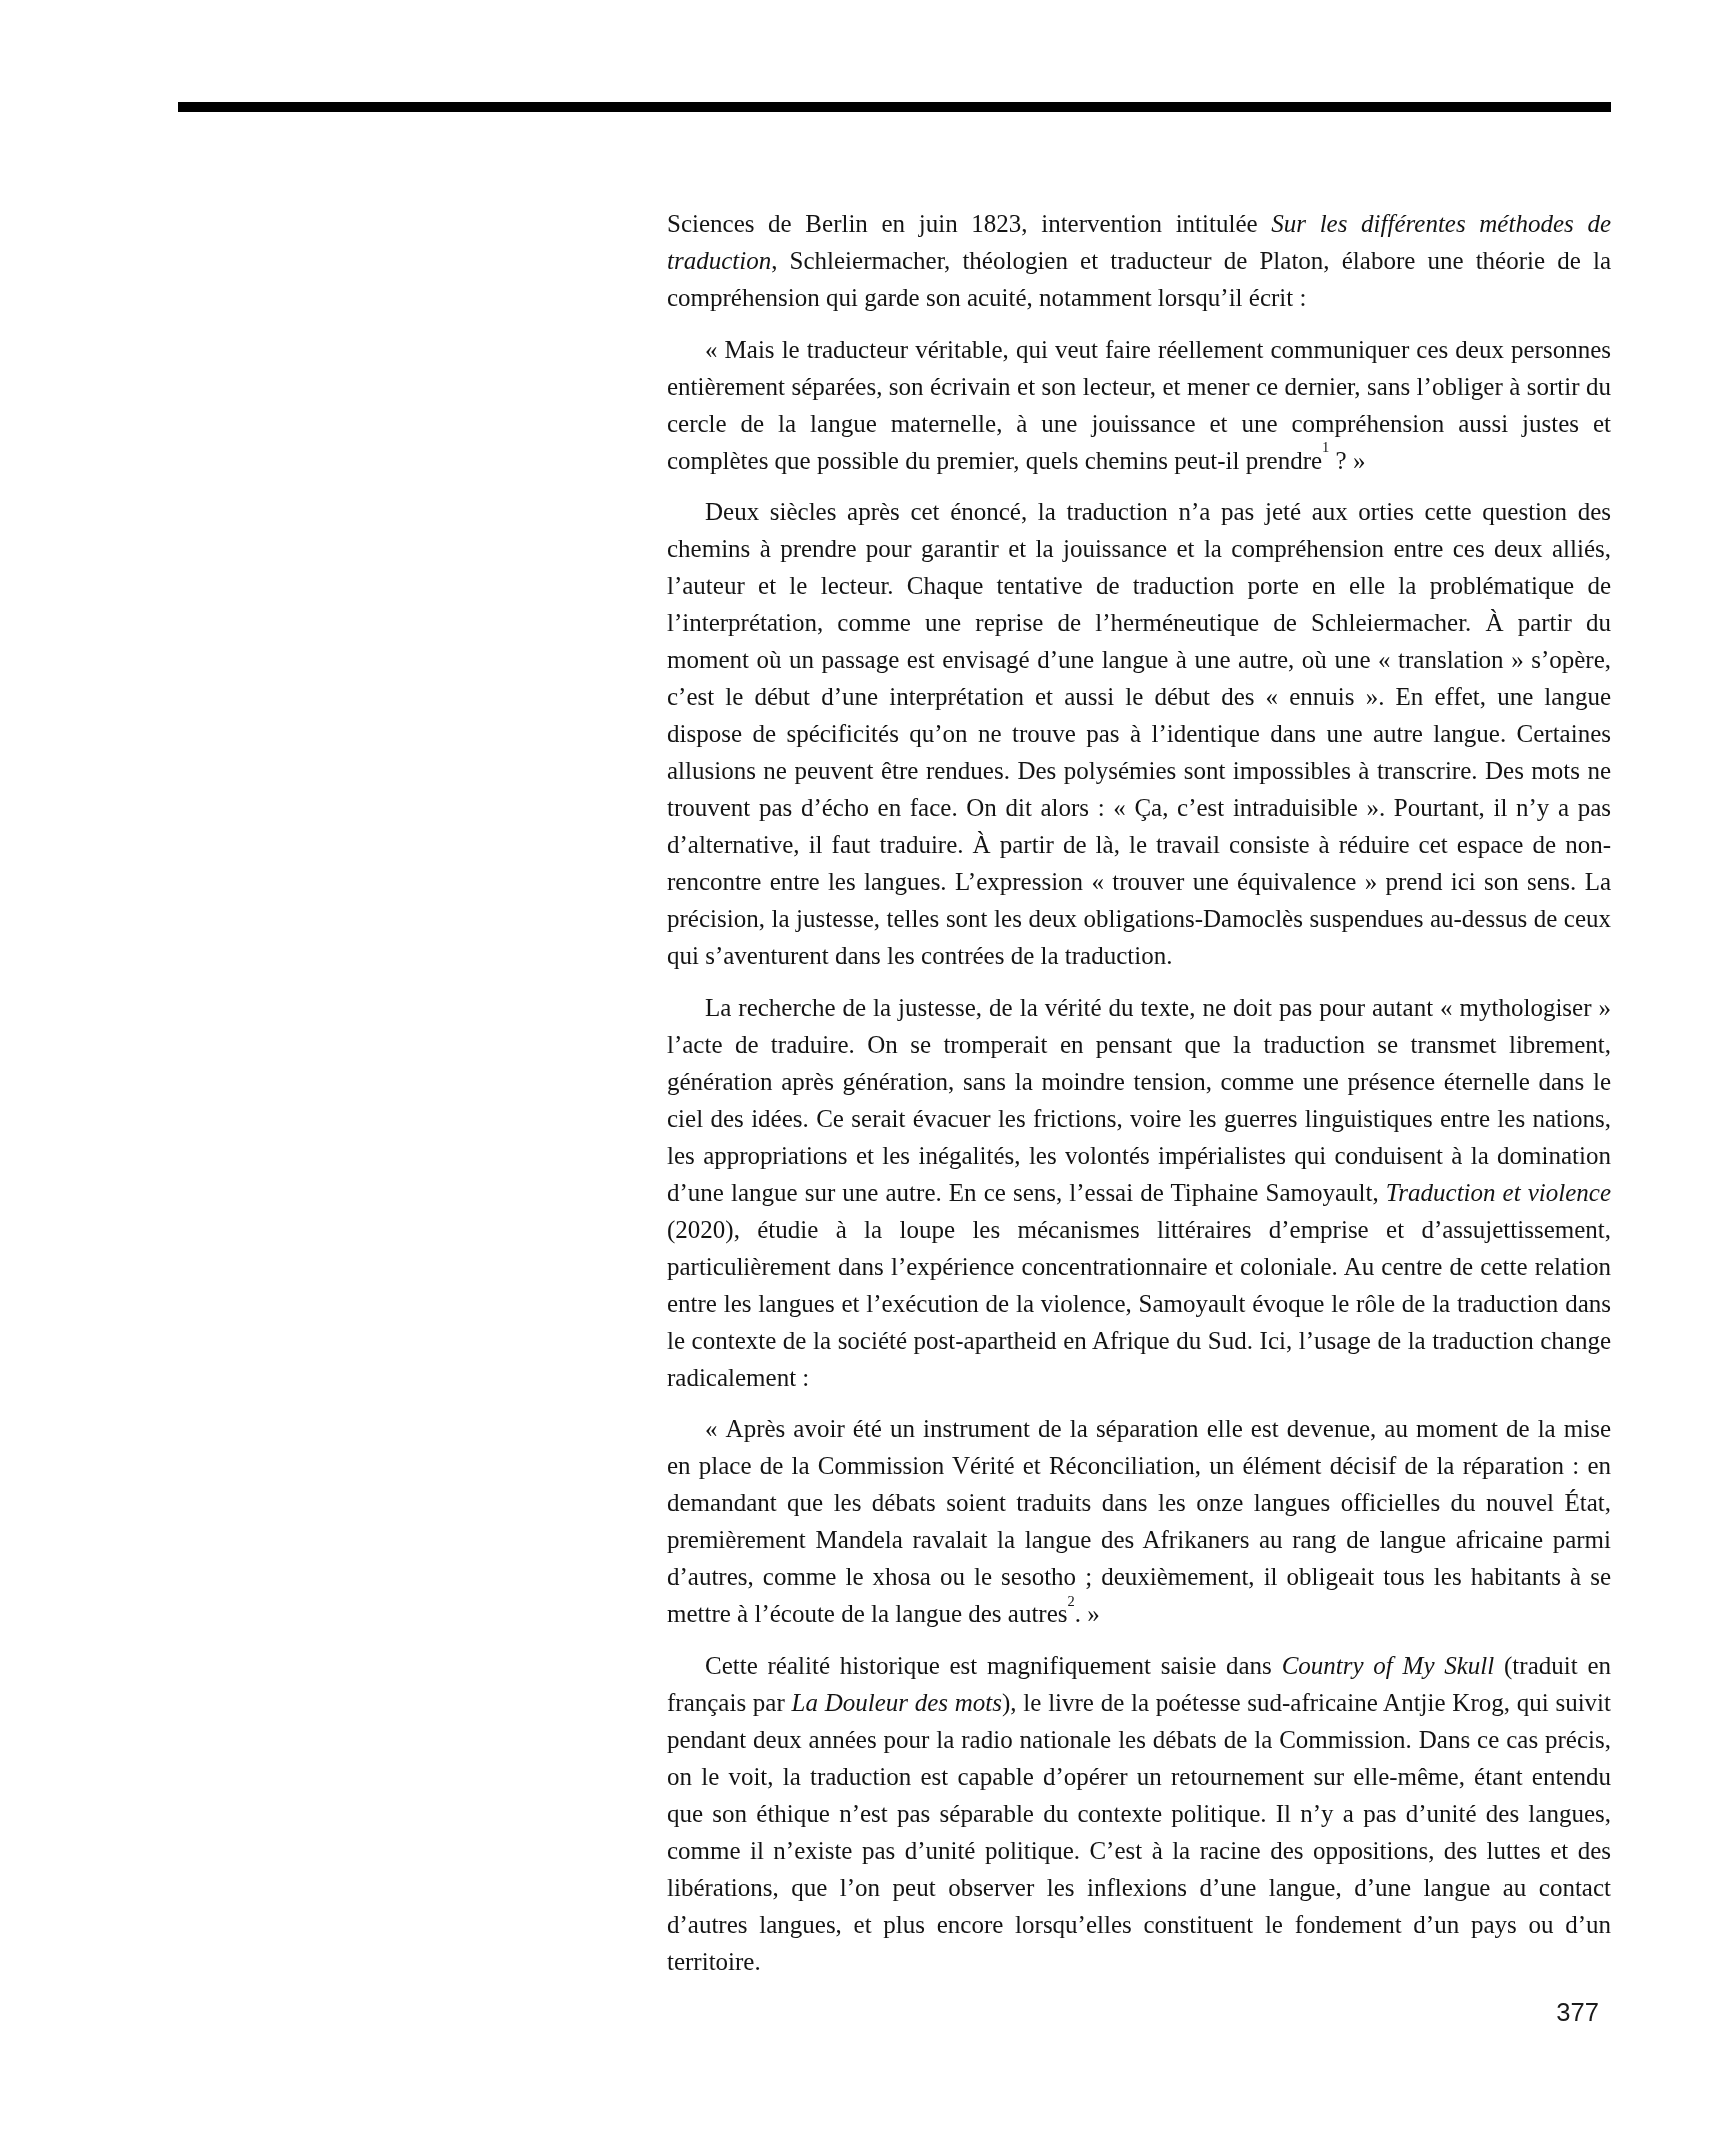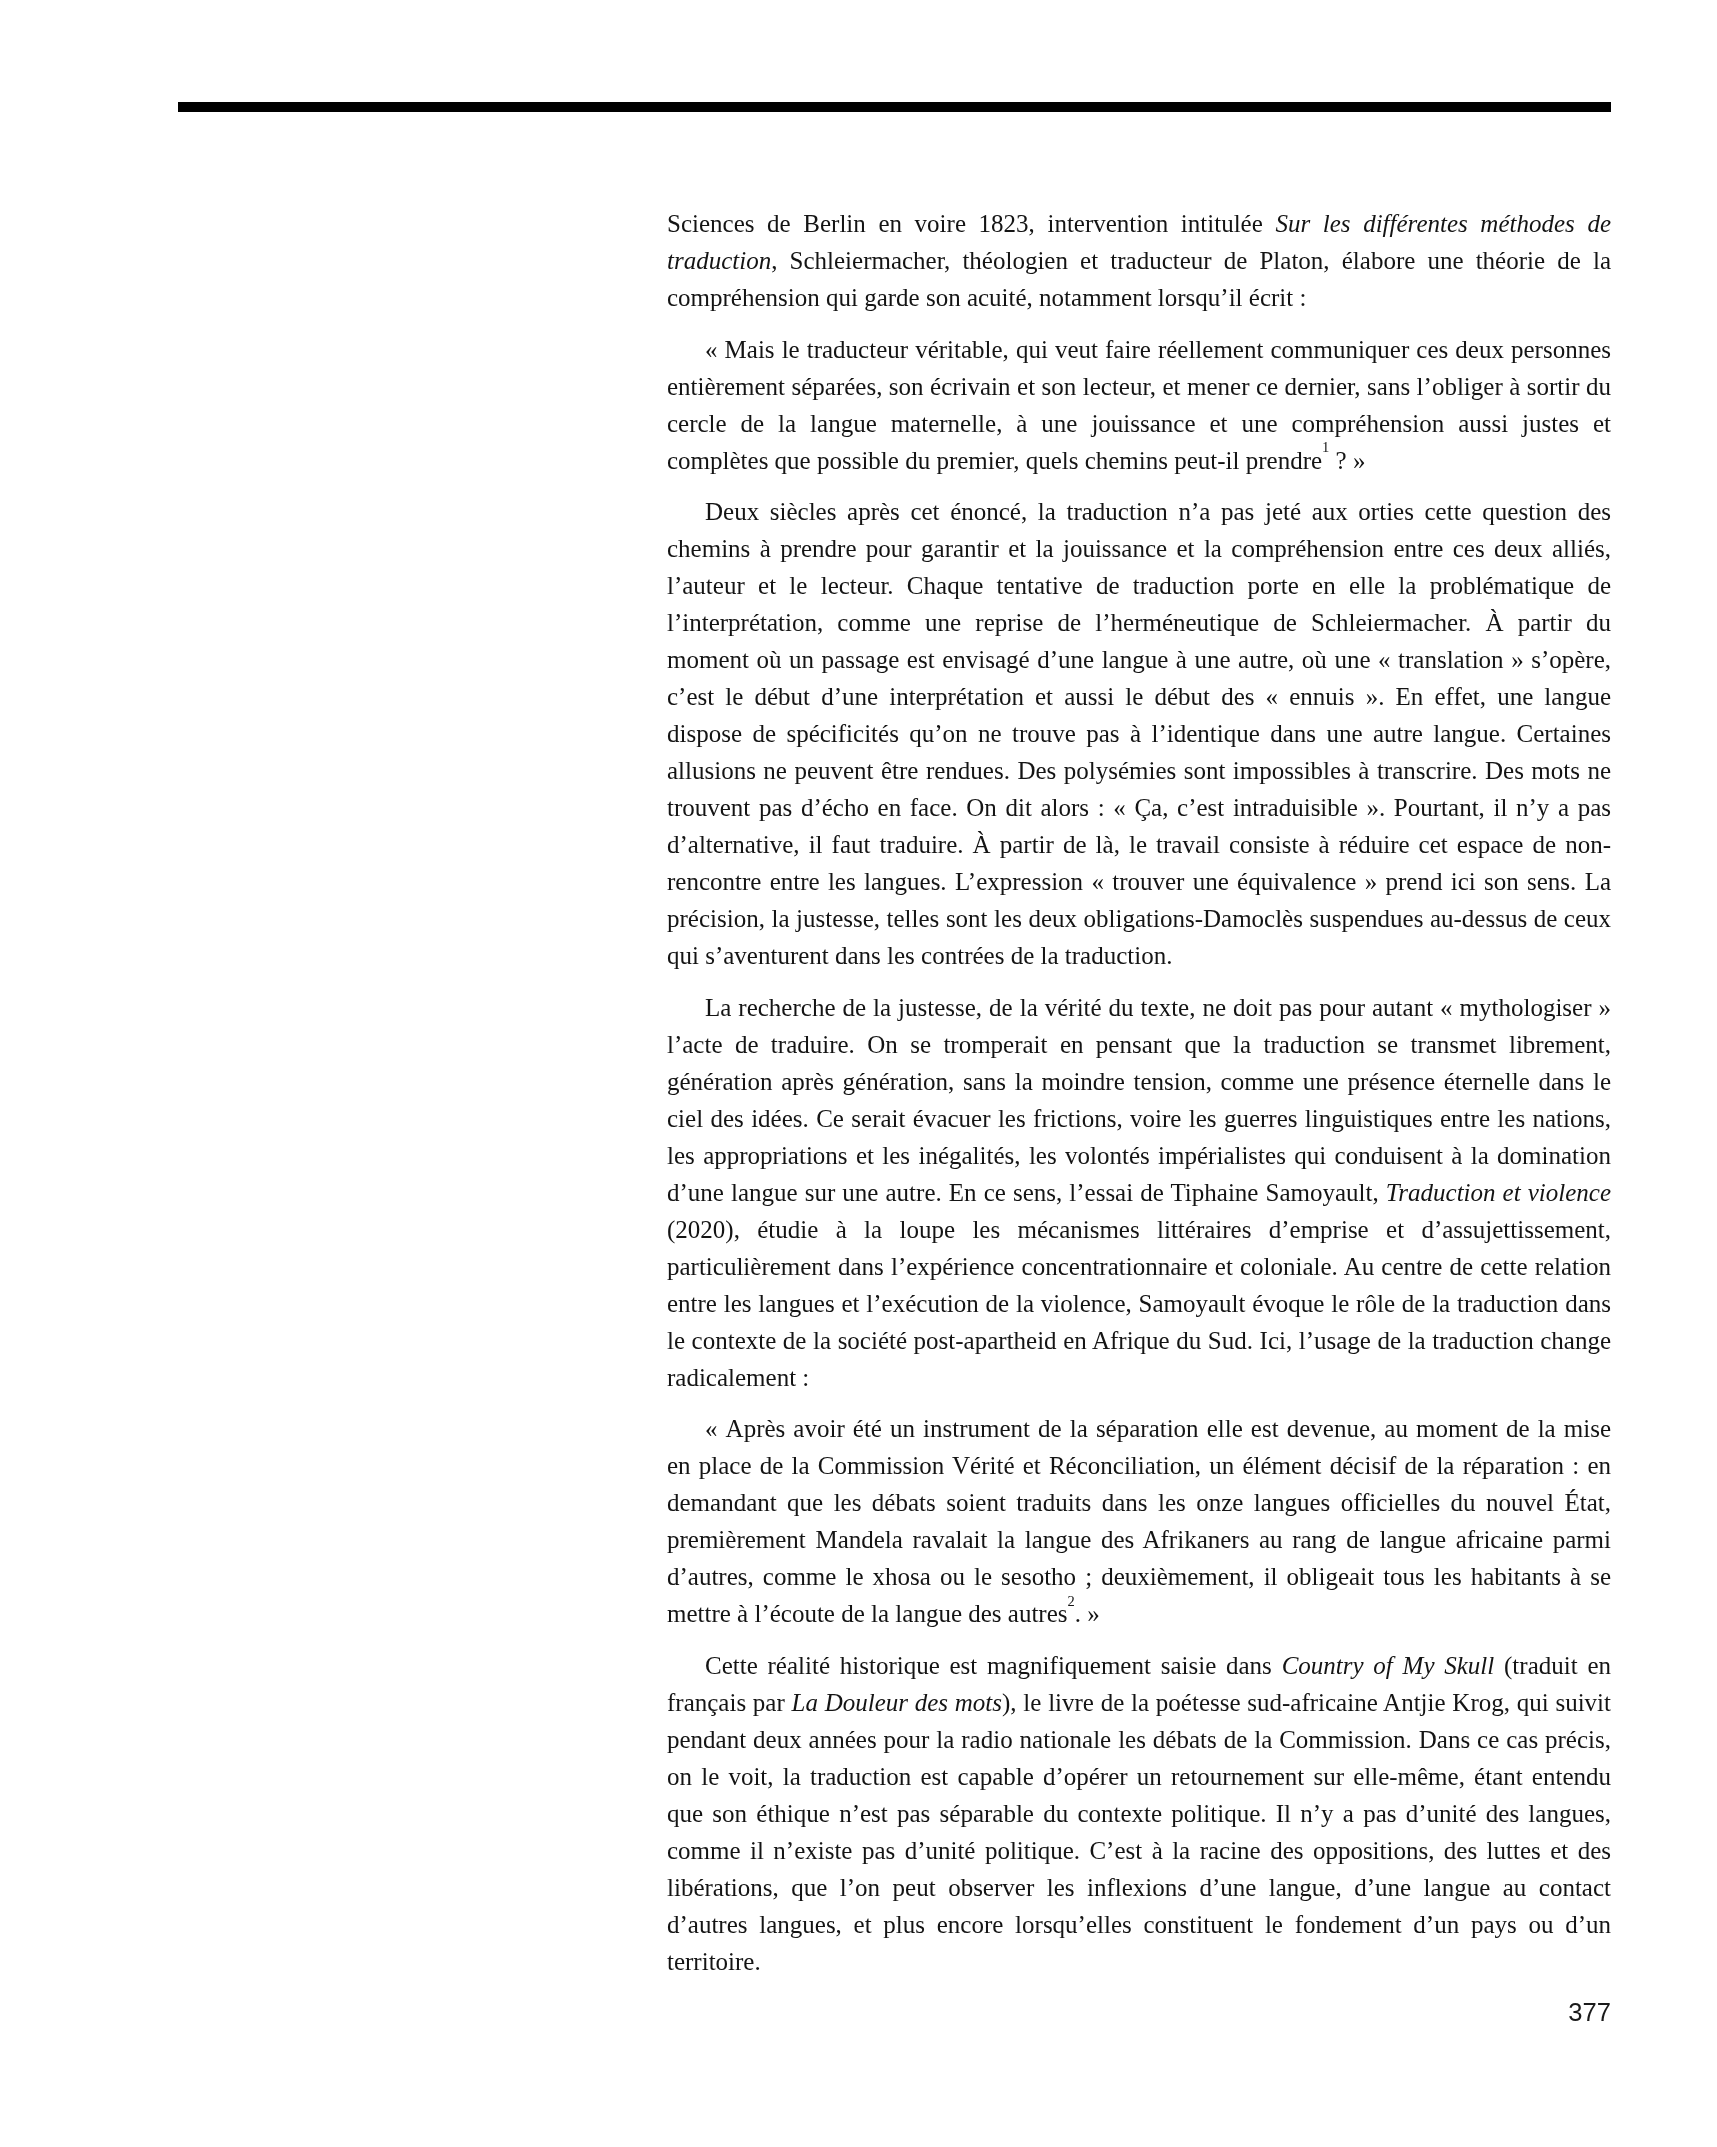--- a/index.html
+++ b/index.html
@@ -47,36 +47,36 @@
   .text-column sup {
     font-size: 0.58em;
     line-height: 0;
     position: relative;
     top: -0.5em;
     letter-spacing: 0;
   }
   .page-number {
     position: absolute;
     top: 1999px;
-    right: 107px;
+    right: 119px;
     width: 183px;
     text-align: right;
     font-family: "Liberation Sans", sans-serif;
     font-size: 25.6px;
     line-height: 27.4px;
     color: #1a1a1a;
   }
 </style>
 </head>
 <body>
 
 <div class="top-rule"></div>
 
 <main class="text-column">
-    <p class="para body no-indent"><span>Sciences de Berlin en voire 1823, intervention intitulée </span><em>Sur les différentes méthodes de traduction</em><span>, Schleiermacher, théologien et traducteur de Platon, élabore une théorie de la compréhension qui garde son acuité, notamment lorsqu’il écrit&nbsp;:</span></p>
+    <p class="para body no-indent"><span>Sciences de Berlin en juin 1823, intervention intitulée </span><em>Sur les différentes méthodes de traduction</em><span>, Schleiermacher, théologien et traducteur de Platon, élabore une théorie de la compréhension qui garde son acuité, notamment lorsqu’il écrit&nbsp;:</span></p>
     <p class="para quote"><span>«&nbsp;Mais le traducteur véritable, qui veut faire réellement communiquer ces deux personnes entièrement séparées, son écrivain et son lecteur, et mener ce dernier, sans l’obliger à sortir du cercle de la langue maternelle, à une jouissance et une compréhension aussi justes et complètes que possible du premier, quels chemins peut-il prendre</span><sup>1</sup><span>&nbsp;?&nbsp;»</span></p>
     <p class="para body"><span>Deux siècles après cet énoncé, la traduction n’a pas jeté aux orties cette question des chemins à prendre pour garantir et la jouissance et la compréhension entre ces deux alliés, l’auteur et le lecteur. Chaque tentative de traduction porte en elle la problématique de l’interprétation, comme une reprise de l’herméneutique de Schleiermacher. À partir du moment où un passage est envisagé d’une langue à une autre, où une «&nbsp;translation&nbsp;» s’opère, c’est le début d’une interprétation et aussi le début des «&nbsp;ennuis&nbsp;». En effet, une langue dispose de spécificités qu’on ne trouve pas à l’identique dans une autre langue. Certaines allusions ne peuvent être rendues. Des polysémies sont impossibles à transcrire. Des mots ne trouvent pas d’écho en face. On dit alors&nbsp;: «&nbsp;Ça, c’est intraduisible&nbsp;». Pourtant, il n’y a pas d’alternative, il faut traduire. À partir de là, le travail consiste à réduire cet espace de non-rencontre entre les langues. L’expression «&nbsp;trouver une équivalence&nbsp;» prend ici son sens. La précision, la justesse, telles sont les deux obligations-Damoclès suspendues au-dessus de ceux qui s’aventurent dans les contrées de la traduction.</span></p>
     <p class="para body"><span>La recherche de la justesse, de la vérité du texte, ne doit pas pour autant «&nbsp;mythologiser&nbsp;» l’acte de traduire. On se tromperait en pensant que la traduction se transmet librement, génération après génération, sans la moindre tension, comme une présence éternelle dans le ciel des idées. Ce serait évacuer les frictions, voire les guerres linguistiques entre les nations, les appropriations et les inégalités, les volontés impérialistes qui conduisent à la domination d’une langue sur une autre. En ce sens, l’essai de Tiphaine Samoyault, </span><em>Traduction et violence</em><span> (2020), étudie à la loupe les mécanismes littéraires d’emprise et d’assujettissement, particulièrement dans l’expérience concentrationnaire et coloniale. Au centre de cette relation entre les langues et l’exécution de la violence, Samoyault évoque le rôle de la traduction dans le contexte de la société post-apartheid en Afrique du Sud. Ici, l’usage de la traduction change radicalement&nbsp;:</span></p>
     <p class="para quote"><span>«&nbsp;Après avoir été un instrument de la séparation elle est devenue, au moment de la mise en place de la Commission Vérité et Réconciliation, un élément décisif de la réparation&nbsp;: en demandant que les débats soient traduits dans les onze langues officielles du nouvel État, premièrement Mandela ravalait la langue des Afrikaners au rang de langue africaine parmi d’autres, comme le xhosa ou le sesotho&nbsp;; deuxièmement, il obligeait tous les habitants à se mettre à l’écoute de la langue des autres</span><sup>2</sup><span>.&nbsp;»</span></p>
     <p class="para body"><span>Cette réalité historique est magnifiquement saisie dans </span><em>Country of My Skull</em><span> (traduit en français par </span><em>La Douleur des mots</em><span>), le livre de la poétesse sud-africaine Antjie Krog, qui suivit pendant deux années pour la radio nationale les débats de la Commission. Dans ce cas précis, on le voit, la traduction est capable d’opérer un retournement sur elle-même, étant entendu que son éthique n’est pas séparable du contexte politique. Il n’y a pas d’unité des langues, comme il n’existe pas d’unité politique. C’est à la racine des oppositions, des luttes et des libérations, que l’on peut observer les inflexions d’une langue, d’une langue au contact d’autres langues, et plus encore lorsqu’elles constituent le fondement d’un pays ou d’un territoire.</span></p>
   </main>
 
 <div class="page-number">377</div>
 
 

